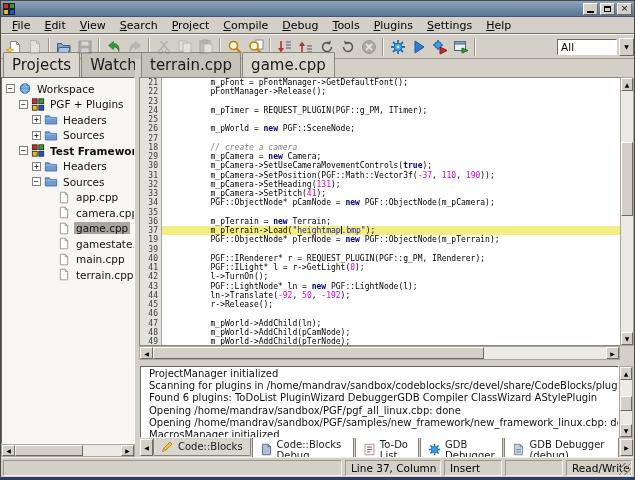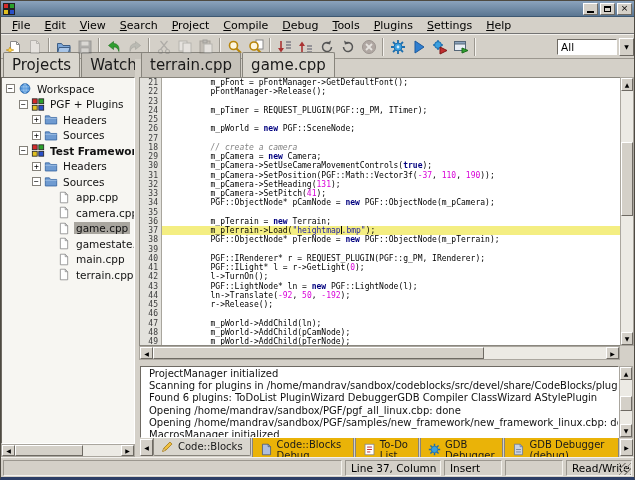--- a/index.html
+++ b/index.html
@@ -98,21 +98,21 @@
   .h-split{height:5px;flex:none;background:#d4d0c8;}
   
   .log-panel{flex:1;display:flex;flex-direction:column;min-height:0;}
   .log-body{flex:1;display:flex;min-height:0;padding:1px 1px 0 1px;}
   .log-text{flex:1;background:#fff;border:1px solid;border-color:#6e6a63 #fff #fff #6e6a63;
     padding:1px 8px;overflow:hidden;}
   .log-line{font-size:10px;line-height:12.2px;color:#111;white-space:nowrap;}
   .log-tabs{height:19px;flex:none;display:flex;align-items:flex-start;background:#d4d0c8;padding:0 1px;}
   .ltab-arrow{width:13px;height:17px;margin-top:1px;}
   .ltab{height:24px;padding:0 7px;display:flex;align-items:center;gap:4px;font-size:10px;color:#1a1a1a;
-    background:#eab308;border:1px solid #87847c;border-top:none;border-radius:0 0 2px 2px;margin-right:1px;}
+    background:#ffffff;border:1px solid #87847c;border-top:none;border-radius:0 0 2px 2px;margin-right:1px;}
   .ltab.active{height:18px;background:#d9d6ce;}
   .ltab .licn{width:13px;height:13px;}
   .ltab .licn svg{width:13px;height:13px;display:block;}
   .ltab-spacer{flex:1;}
   
   .statusbar{height:20px;flex:none;display:flex;align-items:center;background:#d4d0c8;
     border-top:1px solid #f2f0ec;padding:1px 2px;gap:3px;}
   .sfield{height:16px;border:1px solid;border-color:#9b978f #f4f2ee #f4f2ee #9b978f;
     font-size:10.5px;color:#000;padding:1px 5px;white-space:nowrap;overflow:hidden;}
   .sfield.f0{flex:1;}
@@ -602,21 +602,21 @@
                 <span class="ln">36</span>
                 <span class="fold"></span>
                 <span class="txt"><span class="sp">        m_pTerrain = </span><span class="sk">new</span><span class="sp"> Terrain;</span></span>
               </div>
               <div class="line hl">
                 <span class="ln">37</span>
                 <span class="fold"></span>
                 <span class="txt"><span class="sp">        m_pTerrain-&gt;Load(</span><span class="ss">"heightmap</span><span class="caret"></span><span class="ss">.bmp"</span><span class="sp">);</span></span>
               </div>
               <div class="line">
-                <span class="ln">38</span>
+                <span class="ln">19</span>
                 <span class="fold"></span>
                 <span class="txt"><span class="sp">        PGF::ObjectNode* pTerNode = </span><span class="sk">new</span><span class="sp"> PGF::ObjectNode(m_pTerrain);</span></span>
               </div>
               <div class="line">
                 <span class="ln">39</span>
                 <span class="fold"></span>
                 <span class="txt"></span>
               </div>
               <div class="line">
                 <span class="ln">40</span>

